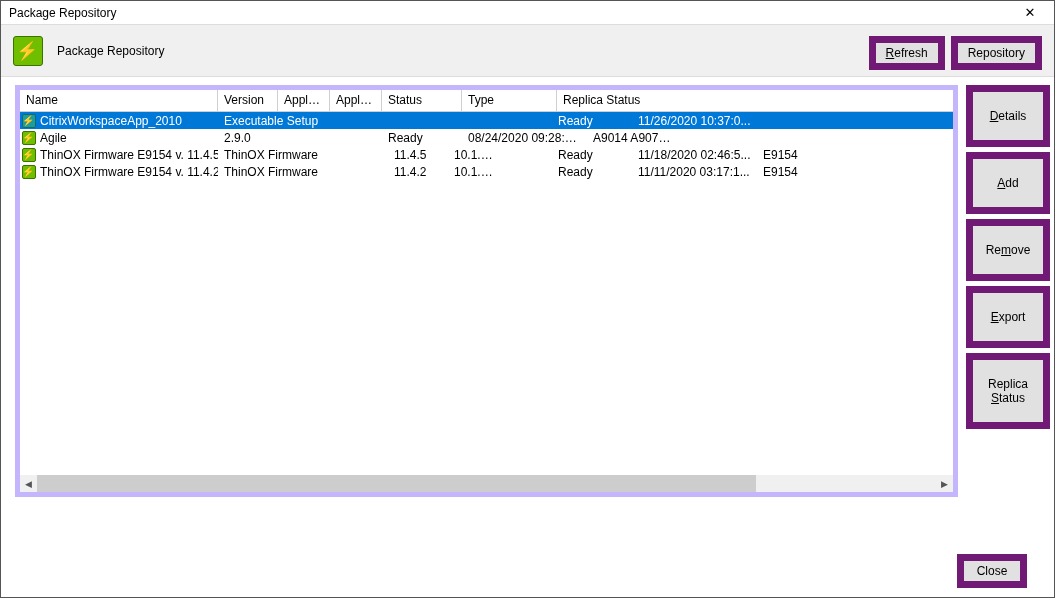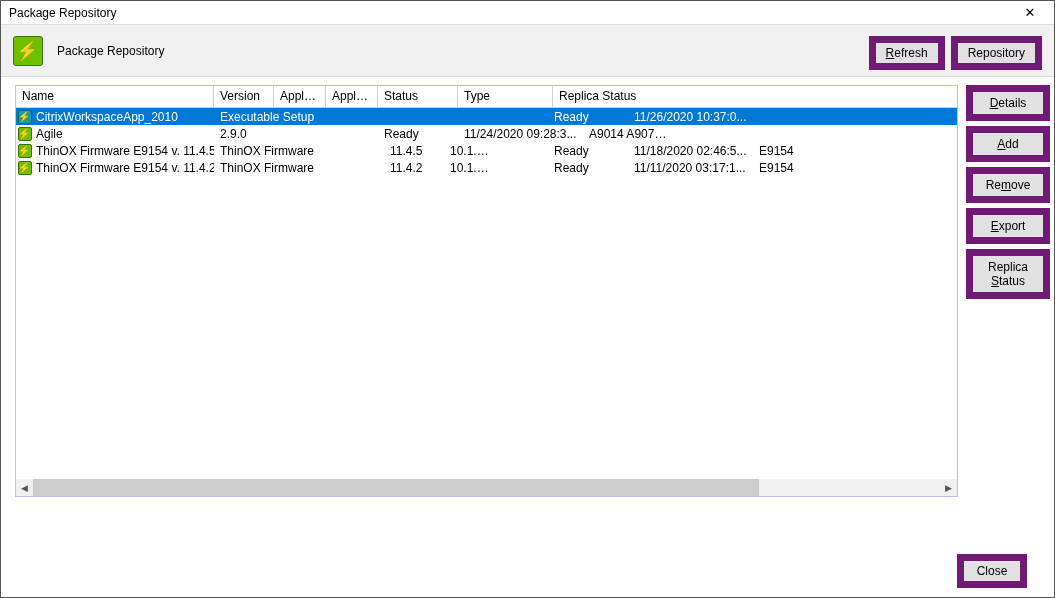--- a/index.html
+++ b/index.html
@@ -76,21 +76,21 @@
       text-align: center;
     }
     .btn .u { text-decoration: underline; }
 
     .content-row {
       display: flex;
       padding: 8px 4px 8px 14px;
       gap: 8px;
     }
     .table-wrap {
-      border: 1px solid #c4b5fd;
+      border: 5px solid #c4b5fd;
       width: 944px;
       height: 412px;
       background: #fff;
       position: relative;
       overflow: hidden;
     }
     .table-header {
       display: flex;
       background: #fff;
       border-bottom: 1px solid #d0d0d0;
@@ -165,21 +165,21 @@
     }
     .hscroll-track { flex: 1; background: #f0f0f0; position: relative; }
     .hscroll-thumb { position: absolute; left: 0; top: 0; bottom: 0; width: 80%; background: #cdcdcd; }
 
     .side-buttons {
       display: flex;
       flex-direction: column;
       gap: 5px;
       width: 84px;
     }
-    .side-buttons .btn { width: 100%; min-width: unset; padding: 4px 2px; }
+    .side-buttons .btn { width: 100%; min-width: unset; padding: 17px 2px; }
 
     .footer {
       position: absolute;
       bottom: 10px;
       right: 28px;
       margin-left: 45px;
     }
     .footer .btn { min-width: 70px; }
   </style>
 </head>
@@ -227,21 +227,21 @@
         </div>
         <div class="tr">
           <div class="td col-name">
             <span class="row-icon">⚡</span>
             <span>Agile</span>
           </div>
           <div class="td col-version">2.9.0</div>
           <div class="td col-apply1"></div>
           <div class="td col-apply2"></div>
           <div class="td col-status">Ready</div>
-          <div class="td col-added">11/24/2020 09:28:3...</div>
+          <div class="td col-added">08/24/2020 09:28:3...</div>
           <div class="td col-model">A9014 A9074 A...</div>
           <div class="td col-replica"></div>
         </div>
         <div class="tr">
           <div class="td col-name">
             <span class="row-icon">⚡</span>
             <span>ThinOX Firmware E9154 v. 11.4.5</span>
           </div>
           <div class="td col-type">ThinOX Firmware</div>
           <div class="td col-version">11.4.5</div>

